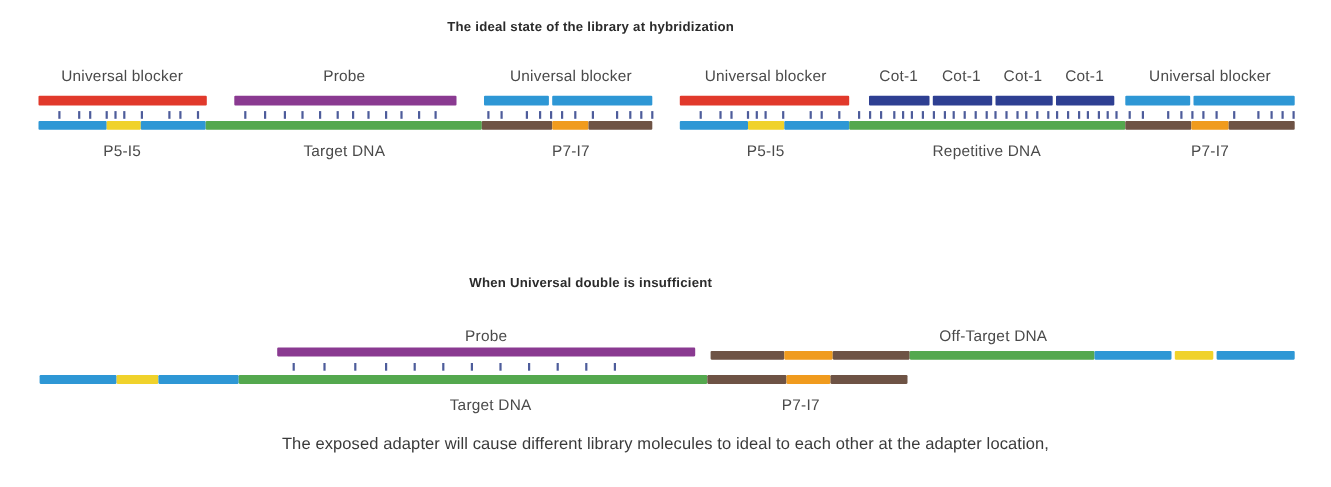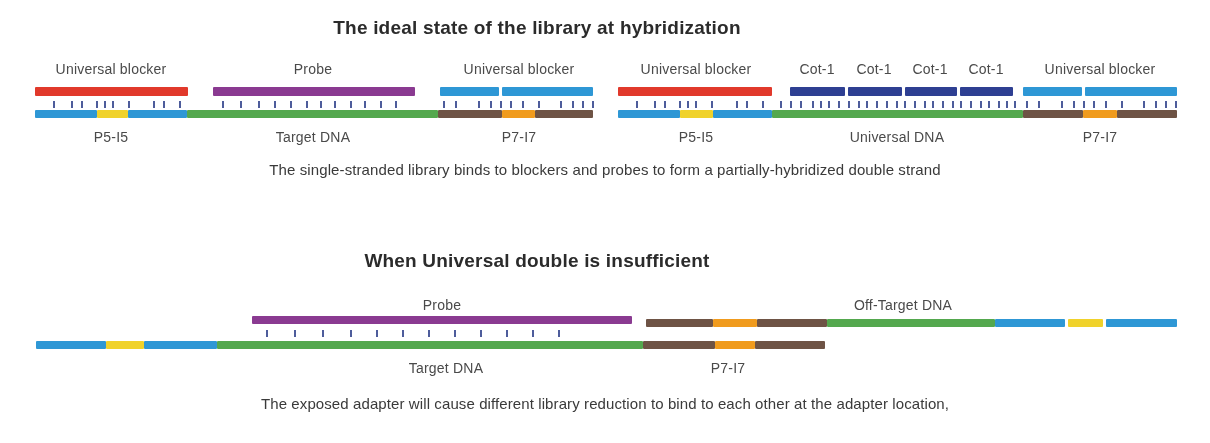--- a/index.html
+++ b/index.html
@@ -6,55 +6,54 @@
   #canvas{
     position:relative;
     width:1210px;
     height:443px;
     overflow:hidden;
     background:#ffffff;
     font-family:"Liberation Sans", sans-serif;
   }
   .title{
     position:absolute;left:0;width:1074px;text-align:center;
-    font-size:19px;font-weight:600;color:#2b2b2b;letter-spacing:.2px;
+    font-size:12px;font-weight:600;color:#2b2b2b;letter-spacing:.2px;
   }
   .caption{
     position:absolute;left:0;width:1210px;text-align:center;
     font-size:15px;font-weight:400;color:#3a3a3a;letter-spacing:.1px;
   }
   .seg-label{
     position:absolute;transform:translateX(-50%);white-space:nowrap;
     font-size:14px;color:#4a4a4a;letter-spacing:.2px;
   }
   .bar{position:absolute;border-radius:1px;}
   .tick{position:absolute;width:2px;height:7px;background:#4d5c9b;}
 </style>
 </head>
 <body>
 
 <div id="canvas">
   <div class="title" style="top:17px;">The ideal state of the library at hybridization</div>
-  <div class="caption" style="top:161px;">The single-stranded library binds to blockers and probes to form a partially-hybridized double strand</div>
   <div class="title" style="top:250px;">When Universal double is insufficient</div>
-  <div class="caption" style="top:395px;">The exposed adapter will cause different library reduction to bind to each other at the adapter location,</div>
+  <div class="caption" style="top:395px;">The exposed adapter will cause different library molecules to ideal to each other at the adapter location,</div>
 <div class="seg-label" style="left: 111px; top: 61px;">Universal blocker</div>
     <div class="seg-label" style="left: 313px; top: 61px;">Probe</div>
     <div class="seg-label" style="left: 519px; top: 61px;">Universal blocker</div>
     <div class="seg-label" style="left: 696px; top: 61px;">Universal blocker</div>
     <div class="seg-label" style="left: 817px; top: 61px;">Cot-1</div>
     <div class="seg-label" style="left: 874px; top: 61px;">Cot-1</div>
     <div class="seg-label" style="left: 930px; top: 61px;">Cot-1</div>
     <div class="seg-label" style="left: 986px; top: 61px;">Cot-1</div>
     <div class="seg-label" style="left: 1100px; top: 61px;">Universal blocker</div>
     <div class="seg-label" style="left: 111px; top: 129px;">P5-I5</div>
     <div class="seg-label" style="left: 313px; top: 129px;">Target DNA</div>
     <div class="seg-label" style="left: 519px; top: 129px;">P7-I7</div>
     <div class="seg-label" style="left: 696px; top: 129px;">P5-I5</div>
-    <div class="seg-label" style="left: 897px; top: 129px;">Universal DNA</div>
+    <div class="seg-label" style="left: 897px; top: 129px;">Repetitive DNA</div>
     <div class="seg-label" style="left: 1100px; top: 129px;">P7-I7</div>
     <div class="seg-label" style="left: 442px; top: 297px;">Probe</div>
     <div class="seg-label" style="left: 903px; top: 297px;">Off-Target DNA</div>
     <div class="seg-label" style="left: 446px; top: 360px;">Target DNA</div>
     <div class="seg-label" style="left: 728px; top: 360px;">P7-I7</div>
     <div class="bar" style="left: 35px; top: 87px; width: 153px; height: 9px; background: rgb(225, 57, 43);"></div>
     <div class="bar" style="left: 213px; top: 87px; width: 202px; height: 9px; background: rgb(138, 58, 145);"></div>
     <div class="bar" style="left: 440px; top: 87px; width: 59px; height: 9px; background: rgb(46, 151, 213);"></div>
     <div class="bar" style="left: 502px; top: 87px; width: 91px; height: 9px; background: rgb(46, 151, 213);"></div>
     <div class="bar" style="left: 35px; top: 110px; width: 62px; height: 8px; background: rgb(46, 151, 213);"></div>

